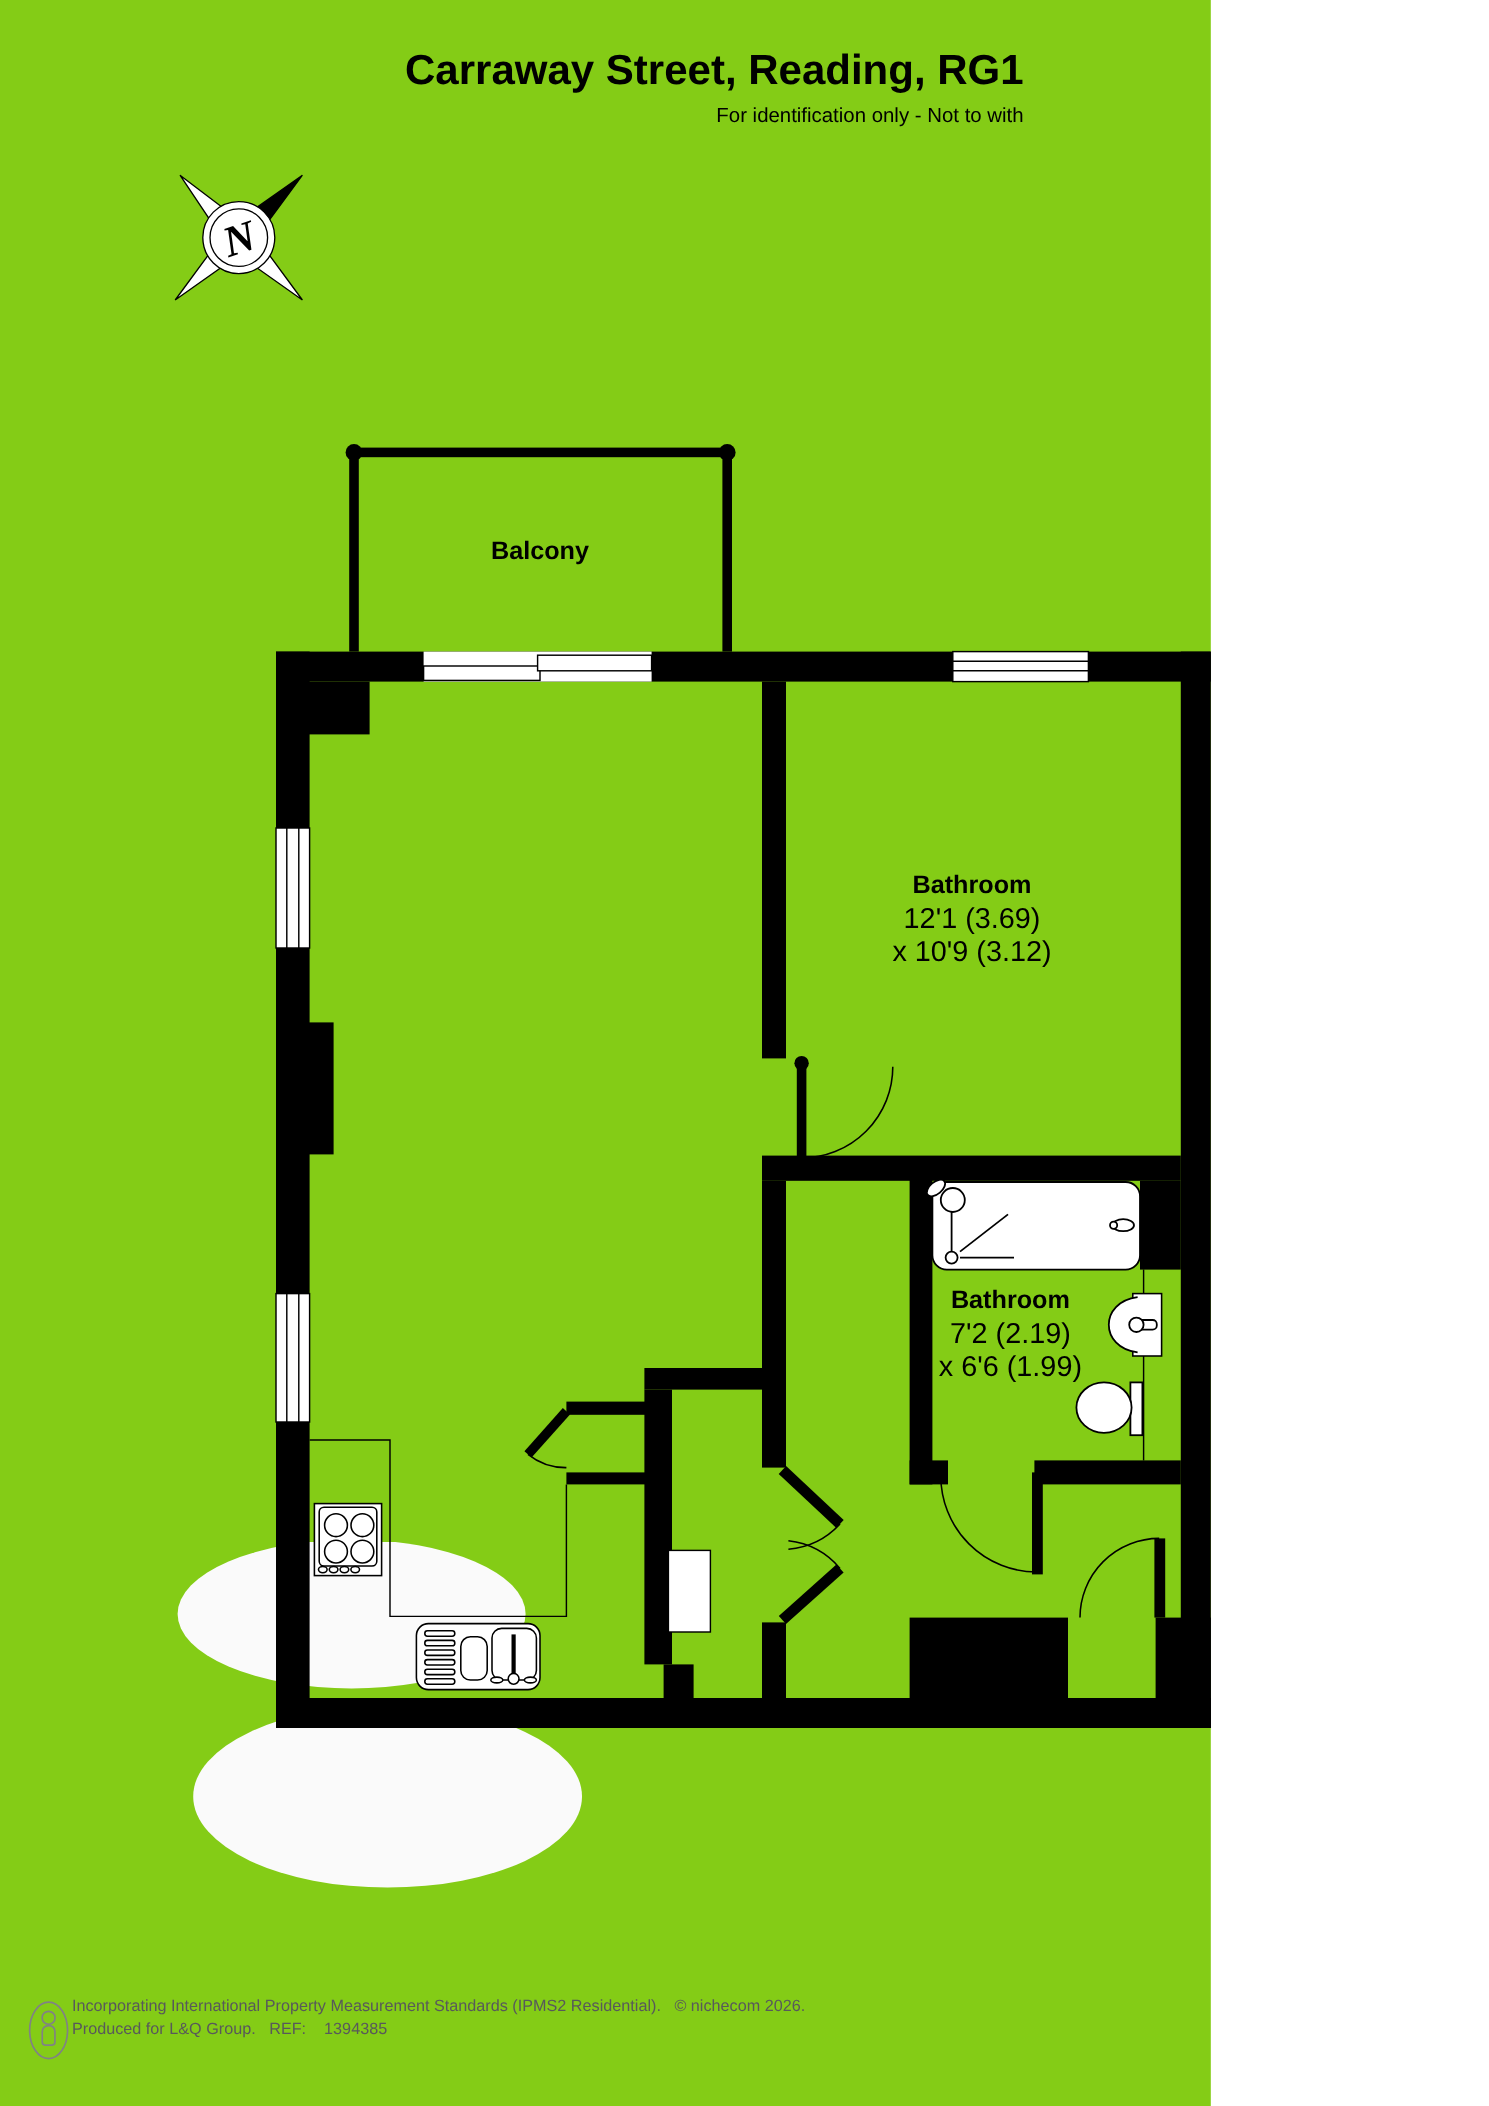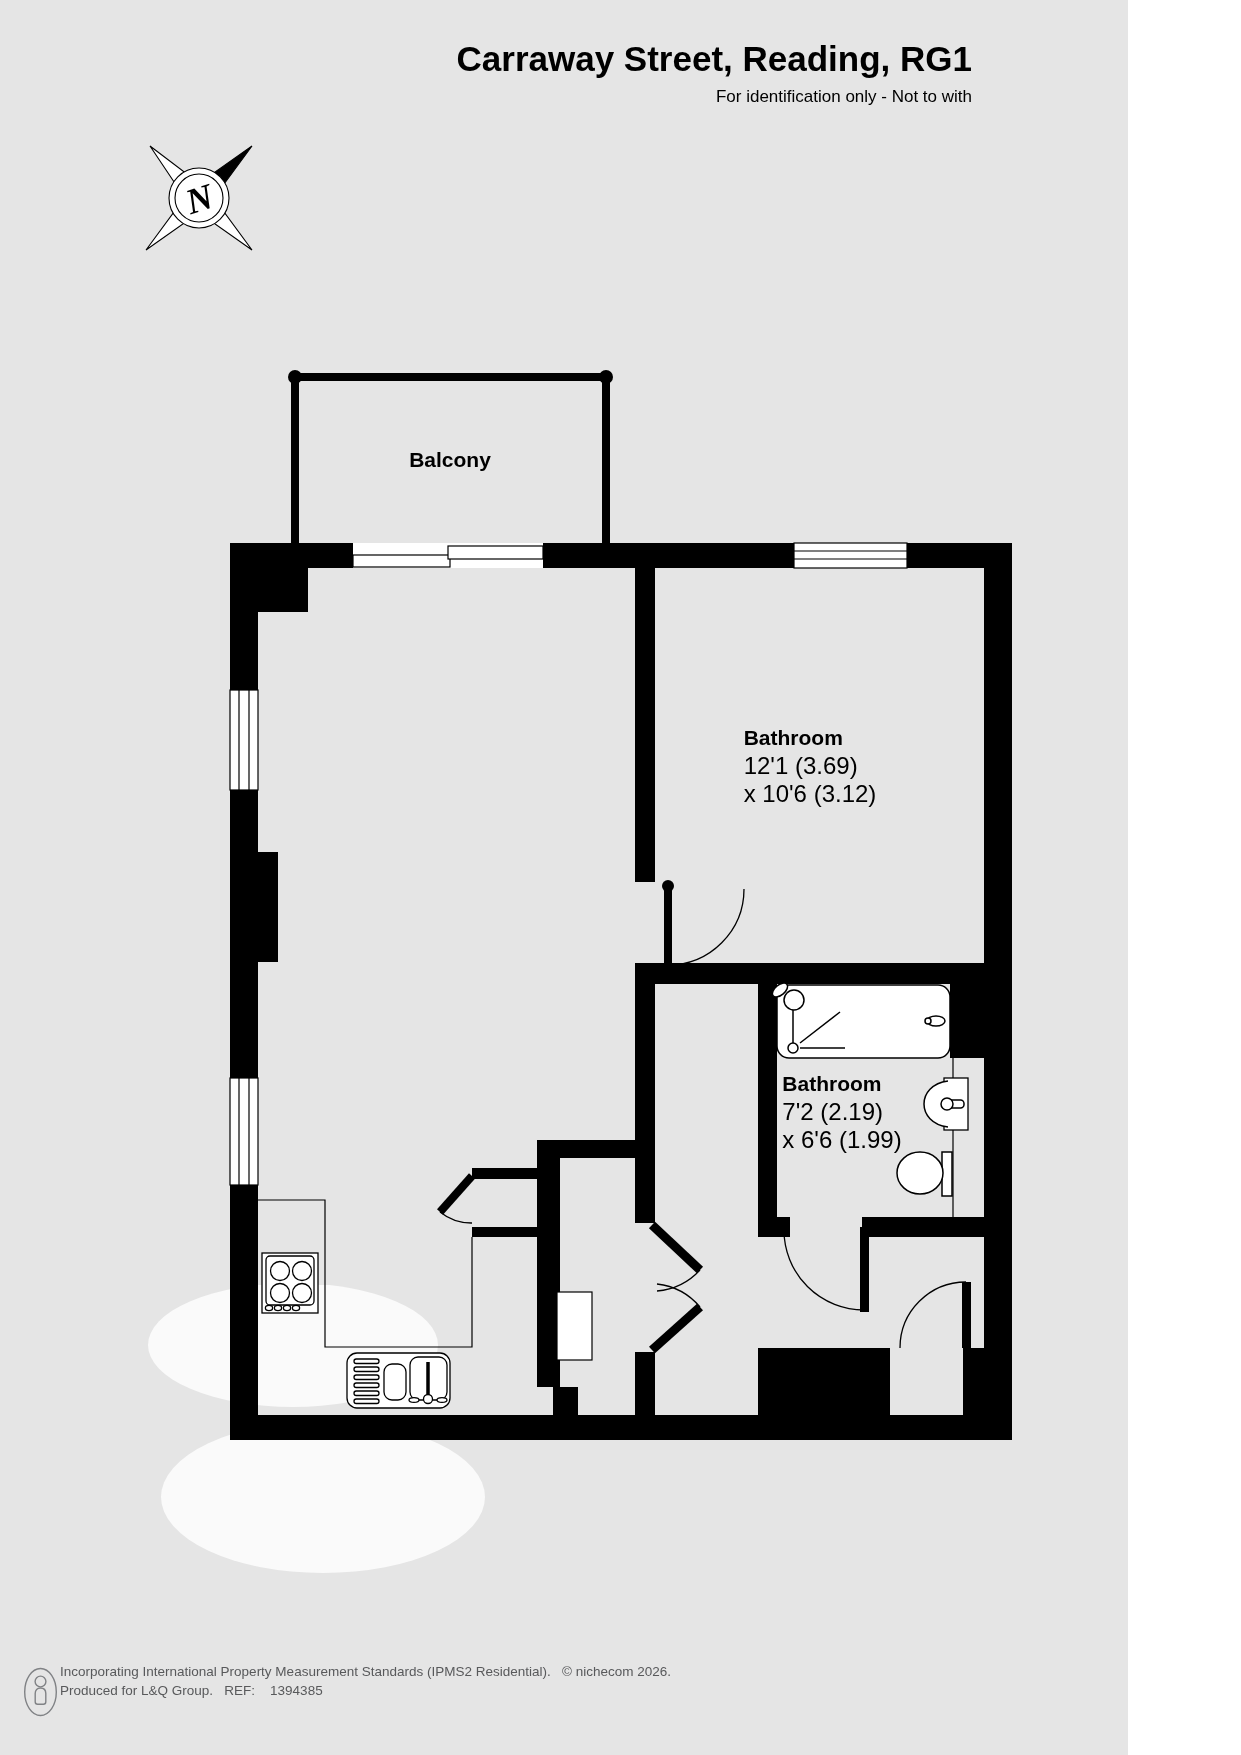--- a/index.html
+++ b/index.html
@@ -1,23 +1,23 @@
 <!DOCTYPE html>
 <html><head>
 <meta charset="utf-8">
 <style>
   html,body{margin:0;padding:0;background:#fff;}
-  .page{position:relative;width:1128px;height:1755px;background:#e5e5e5;overflow:hidden;
+  .page{position:relative;width:1009px;height:1755px;background:#84cc16;overflow:hidden;
         font-family:"Liberation Sans", sans-serif;color:#000;}
   .plan-svg{position:absolute;left:0;top:0;}
   .header{position:absolute;top:40px;right:156px;text-align:right;}
   .header .title{font-size:35px;font-weight:bold;line-height:38px;}
   .header .subtitle{font-size:25px;margin-top:7px;line-height:28px;}
   .header .note{font-size:17px;margin-top:9px;line-height:19px;}
-  .room-label{position:absolute;transform:translateX(-50%);white-space:nowrap;}
+  .room-label{position:absolute;transform:translateX(-50%);text-align:center;white-space:nowrap;}
   .room-name{font-weight:bold;font-size:21px;line-height:28px;}
   .room-dim{font-size:24px;line-height:28px;}
   .lbl-balcony{left:450px;top:446px;}
   .lbl-kitchen{left:403px;top:773px;}
   .lbl-bedroom{left:810px;top:724px;}
   .lbl-bathroom{left:842px;top:1070px;}
   .footer{position:absolute;left:60px;top:1663px;color:#58595b;font-size:13.5px;line-height:18.8px;}
   .footer-icon{position:absolute;left:23px;top:1667px;}
   .watermark{position:absolute;left:145px;top:1285px;width:340px;height:290px;pointer-events:none;}
 </style>
@@ -189,21 +189,21 @@
   </svg>
 
   <div class="room-label lbl-balcony">
     <div class="room-name">Balcony</div>
   </div>
 
 
   <div class="room-label lbl-bedroom">
     <div class="room-name">Bathroom</div>
     <div class="room-dim">12'1 (3.69)</div>
-    <div class="room-dim">x 10'6 (3.12)</div>
+    <div class="room-dim">x 10'9 (3.12)</div>
   </div>
 
   <div class="room-label lbl-bathroom">
     <div class="room-name">Bathroom</div>
     <div class="room-dim">7'2 (2.19)</div>
     <div class="room-dim">x 6'6 (1.99)</div>
   </div>
 
   <svg class="footer-icon" width="36" height="52" viewBox="0 0 36 52">
     <ellipse cx="17.5" cy="25" rx="15.8" ry="23.5" fill="none" stroke="#808285" stroke-width="1.4"></ellipse>

